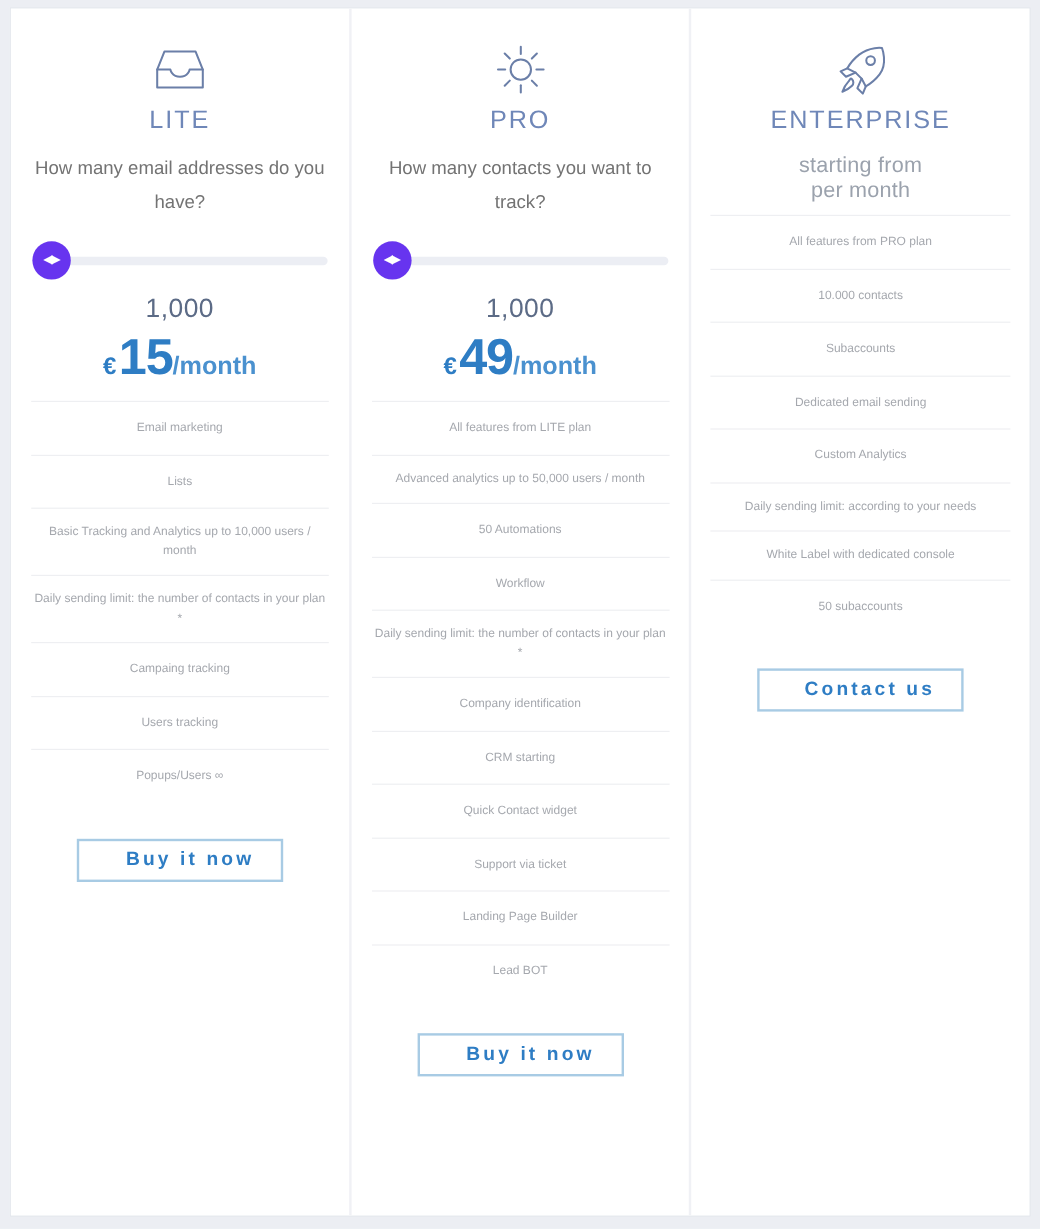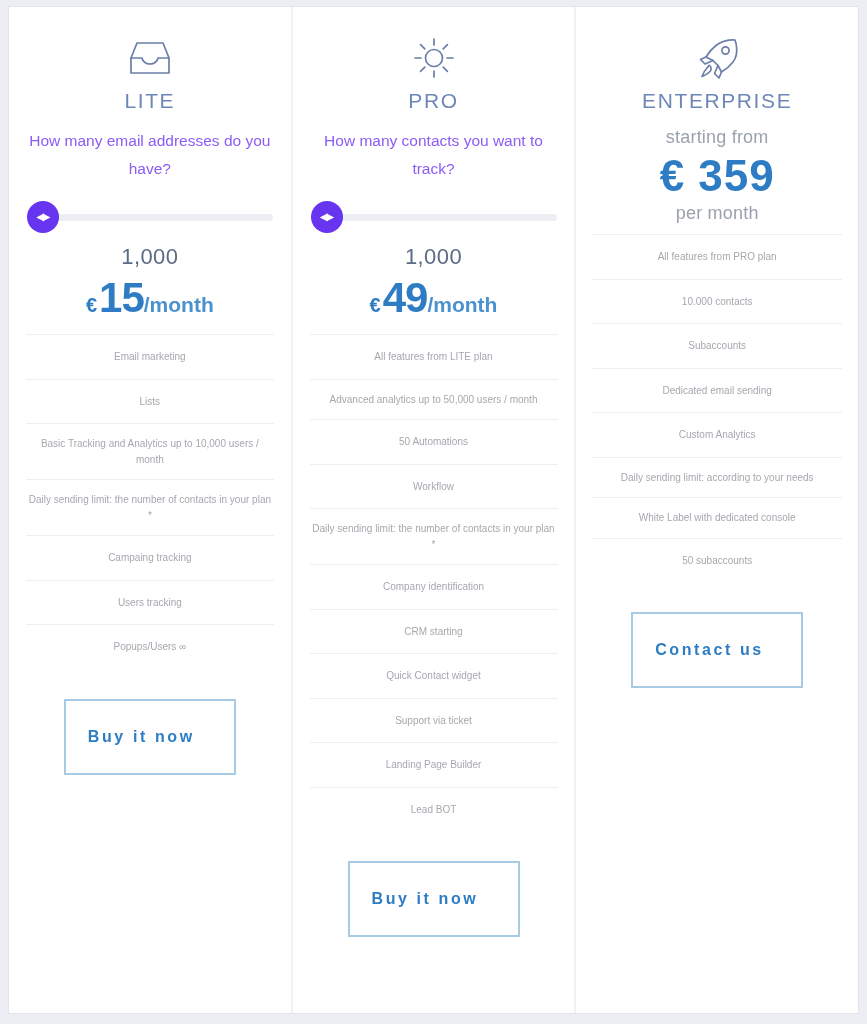--- a/index.html
+++ b/index.html
@@ -54,21 +54,21 @@
     letter-spacing: 1.6px;
     color: #6f87b8;
     font-weight: 400;
     margin-bottom: 14px;
     text-align: center;
   }
 
   .plan-question {
     font-size: 15.5px;
     line-height: 1.78;
-    color: #8b5cf6;
+    color: #737373;
     text-align: center;
     width: 255px;
     margin-bottom: 18px;
   }
 
   
   .slider {
     width: 246px;
     height: 34px;
     position: relative;
@@ -164,24 +164,24 @@
     padding-top: 30px;
   }
   .cta {
     border: 2px solid #a8cbe4;
     background: #ffffff;
     color: #2e7dc4;
     font-family: "Liberation Sans", sans-serif;
     font-size: 16px;
     font-weight: 700;
     letter-spacing: 2.6px;
-    padding: 27px 22px;
+    padding: 7px 22px;
     cursor: pointer;
     min-width: 172px;
-    text-align: left;
+    text-align: right;
   }
 </style>
 </head>
 <body>
 
 <div class="page">
   <div class="card">
 
     <div class="plan plan-lite">
 
@@ -284,21 +284,20 @@
           <circle cx="31.5" cy="15.5" r="3.6"></circle>
           <path d="M12 22 L6.5 24.5 L11 29 L19 25.5"></path>
           <path d="M24 30.5 L20.5 38.5 L25 43 L27.5 37"></path>
           <path d="M13 33 C10 36 8 41.5 8 41.5 C8 41.5 13 39.5 16 36.5 C17.5 35 17.5 32.5 16 31 C14.5 29.5 14.5 31.5 13 33 Z"></path>
         </svg>
       </div>
 
       <div class="plan-title">ENTERPRISE</div>
 
       <div class="ent-sub">starting from</div>
-      <div class="ent-price">€ 359</div>
       <div class="ent-sub ent-after">per month</div>
 
       <ul class="features">
         <li class="feature">All features from PRO plan</li>
         <li class="feature">10.000 contacts</li>
         <li class="feature">Subaccounts</li>
         <li class="feature">Dedicated email sending</li>
         <li class="feature">Custom Analytics</li>
         <li class="feature two-line">Daily sending limit: according to your needs</li>
         <li class="feature two-line">White Label with dedicated console</li>

